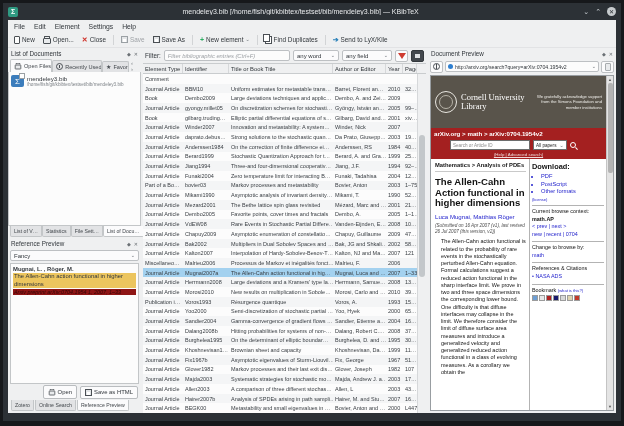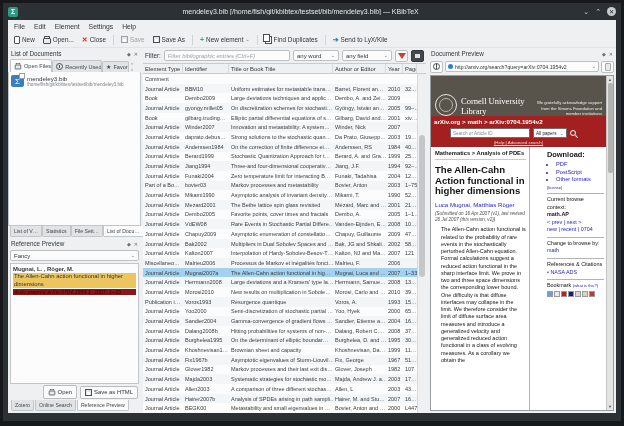--- a/index.html
+++ b/index.html
@@ -118,42 +118,42 @@
   .urlrow{height:15px;display:flex;align-items:center;gap:2px;padding:0 2px}
   .urlfield{flex:1;min-width:0;height:11px;border:1px solid #bdc0c3;border-radius:2px;background:#fcfcfc;
     display:flex;align-items:center;gap:2px;padding:0 2px;font-size:5.2px;color:#31363b}
   .urltext{flex:1;white-space:nowrap;overflow:hidden}
   .webview{flex:1;margin:1px 2px 2px 2px;border:1px solid #989da1;background:#fff;display:flex;min-height:0}
   .wpage{flex:1;display:flex;flex-direction:column;min-width:0;overflow:hidden}
   .wscroll{width:7px;background:#e4e4e4;border-left:1px solid #c4c4c4;display:flex;flex-direction:column;
     align-items:center;justify-content:space-between;font-size:4px;color:#555;padding:1px 0}
   .wthumb{flex:none;width:5px;height:90px;background:#b3b3b3;border-radius:2px;margin-top:1px}
   .wsp{flex:1}
-  .banner{height:40px;display:flex;align-items:flex-end;padding:0 4px;color:#fff}
+  .banner{height:52px;display:flex;align-items:center;padding:0 4px;color:#fff}
   .seal{width:22px;height:22px;border-radius:50%;border:1px solid #e8e6e0;position:relative;flex:none}
   .seal::after{content:'';position:absolute;inset:3px;border-radius:50%;border:1px solid #b7b3a8}
   .cu{font-family:"Liberation Serif",serif;font-size:8.5px;line-height:1.1;margin-left:4px;white-space:pre-line}
   .support{margin-left:auto;font-size:4.2px;line-height:1.25;text-align:right;width:66px;color:#efeeea}
   .redzone{color:#fff;padding:2px 3px}
   .crumb{font-size:6.2px;font-weight:bold}
   .searchrow{display:flex;align-items:center;gap:3px;margin:3px 0 2px 16px}
   .asearch{width:80px;height:10px;border:1px solid #6d6d6d;font-size:4.6px;padding:0 2px;
     font-family:"Liberation Sans",sans-serif}
   .asearch::placeholder{color:#8a8a8a}
   .allpapers{height:10px;background:#fff;color:#222;border:1px solid #6d6d6d;font-size:4.6px;
     display:flex;align-items:center;gap:3px;padding:0 2px}
   .helpline{text-align:center;font-size:4.4px;color:#eed9d9;text-decoration:underline;margin-top:1px}
   .pagebody{flex:1;display:flex;min-height:0;background:#fff;color:#141414}
   .pleft{width:56%;padding:3px 3px 0 4px;min-width:0}
   .subj{font-size:5.8px;font-weight:bold;line-height:1.2;border-bottom:1px solid #c9c9c9;padding-bottom:2px}
   .ptitle{font-size:9.6px;font-weight:bold;line-height:1.12;margin:5px 0 4px}
   .pauth{font-size:6.1px;color:#2323cc;line-height:1.2}
   .psub{font-size:4.6px;font-style:italic;color:#4c4c4c;line-height:1.3;margin:3px 0}
   .pabs{font-size:5.5px;line-height:1.32;padding-left:6px;margin-top:2px;text-align:left}
-  .pright{flex:1;border-left:1px solid #b3b3b3;padding:3px 2px 0 17px;min-width:0}
+  .pright{flex:1;border-left:1px solid #b3b3b3;padding:3px 2px 0 2px;min-width:0}
   .dlh{font-size:7.4px;font-weight:bold}
   .dl-ul{list-style:disc;margin:2px 0 1px 9px;font-size:5.7px;color:#2323cc;line-height:1.35}
   .lic{font-size:4.1px;color:#2323cc}
   .sect{border-top:1px solid #b3b3b3;margin-top:3px;padding-top:2px;font-size:5.4px;line-height:1.4}
   .blu{color:#2323cc}
   .bld{font-weight:bold}
   .bm-row{display:flex;gap:1px;margin-top:1px}
   .bm{width:6px;height:6px;border:1px solid #9b9b9b}
   .hint{font-size:4.1px;color:#2323cc}
 </style>

